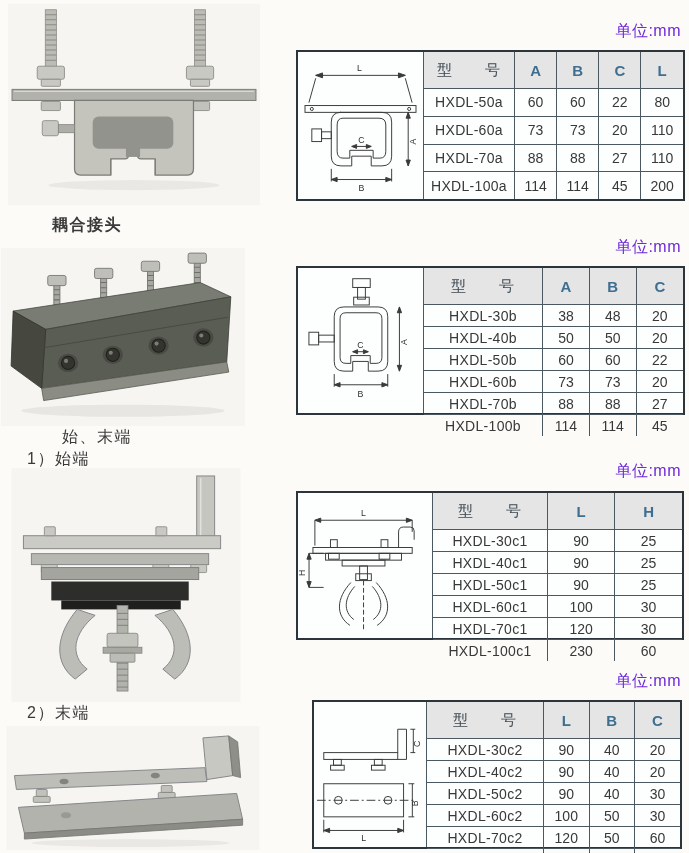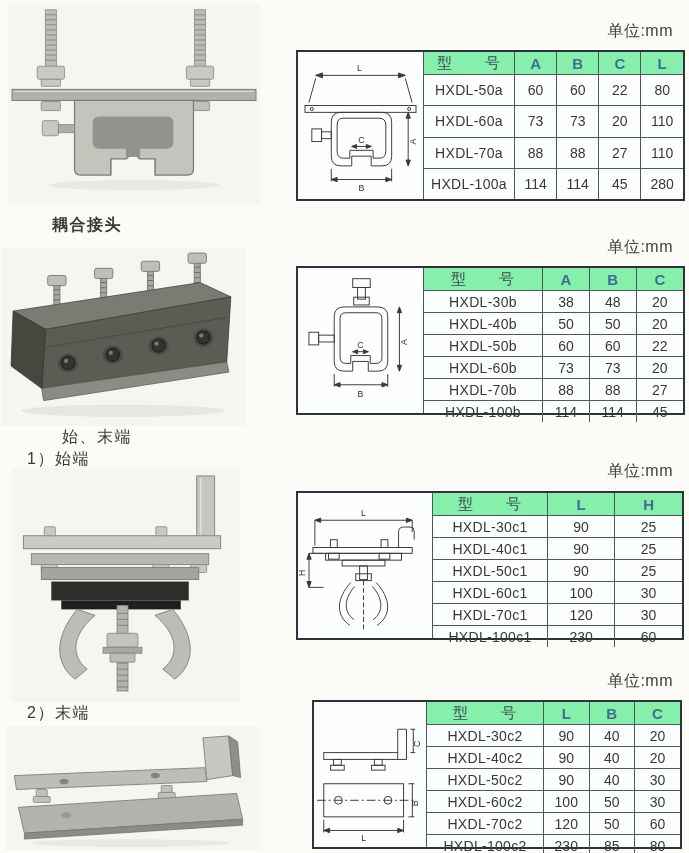--- a/index.html
+++ b/index.html
@@ -14,38 +14,38 @@
   .p1{left:8px;top:2px;width:252px;height:205px;}
   .p2{left:0px;top:248px;width:246px;height:178px;}
   .p3{left:8px;top:468px;width:236px;height:234px;}
   .p4{left:4px;top:726px;width:258px;height:124px;}
   .caption{position:absolute;font-size:16px;color:#3a3a3a;letter-spacing:1.5px;white-space:nowrap;}
   .c1{left:52px;top:215px;font-weight:bold;}
   .c2{left:62px;top:427px;}
   .c3{left:27px;top:449px;}
   .c4{left:27px;top:703px;}
   
-  .unit{position:absolute;right:16px;font-size:16px;color:#404040;letter-spacing:.5px;}
+  .unit{position:absolute;right:8px;font-size:16px;color:#6d28d9;letter-spacing:.5px;}
   .u1{top:21px}.u2{top:237px}.u3{top:461px}.u4{top:671px}
   .frame{position:absolute;display:flex;border:2px solid #2d353c;background:#fdfefe;box-sizing:border-box;}
   .f1{left:296px;top:50px;width:389px;height:151px;}
   .f2{left:296px;top:266px;width:389px;height:149px;}
   .f3{left:296px;top:491px;width:388px;height:149px;}
   .f4{left:312px;top:700px;width:370px;height:149px;}
   .drawing{border-right:1px solid #4c5860;display:flex;align-items:center;justify-content:center;background:#fdfefe;box-sizing:border-box;flex:0 0 auto;}
   .f1 .drawing{width:126px}.f2 .drawing{width:126px}.f3 .drawing{width:135px}.f4 .drawing{width:113px}
   .drawing svg{width:100%;height:100%;}
   .drawing text{font-family:"Liberation Sans","DejaVu Sans",sans-serif;font-size:9px;fill:#2e2e2e;}
   table.dim-table{flex:1 1 auto;border-collapse:collapse;table-layout:fixed;height:100%;width:100%;}
   .dim-table th,.dim-table td{border:1px solid #4c5860;text-align:center;vertical-align:middle;padding:0;overflow:hidden;}
   .dim-table tr>*:first-child{border-left:none;}
   .dim-table tr>*:last-child{border-right:none;}
   .dim-table thead th{border-top:none;}
   .dim-table tbody tr:last-child td{border-bottom:none;}
-  .dim-table th{background:#86efac;height:22px;font-weight:bold;font-size:15px;color:#3e6e90;}
+  .dim-table th{background:#e5e5e5;height:36px;font-weight:bold;font-size:15px;color:#3e6e90;}
   .dim-table th:first-child{color:#3c4850;font-weight:normal;letter-spacing:1px;}
   .dim-table td{height:21px;font-size:14px;color:#383838;}
   .dim-table td:first-child{font-size:14px;letter-spacing:.3px;}
   .t1 tr>*:first-child{width:90px;}
   .t2 tr>*:first-child{width:118px;}
   .t3 tr>*:first-child{width:114px;}
   .t4 tr>*:first-child{width:116px;}
 </style>
 </head>
 <body>
@@ -272,21 +272,21 @@
             <td>88</td>
             <td>88</td>
             <td>27</td>
             <td>110</td>
           </tr>
           <tr>
             <td>HXDL-100a</td>
             <td>114</td>
             <td>114</td>
             <td>45</td>
-            <td>280</td>
+            <td>200</td>
           </tr>
         </tbody>
       </table>
   </div>
 
   <div class="frame f2">
     <div class="drawing">
       <svg viewBox="0 0 126 149">
         <g stroke="#3a3a3a" stroke-width="1" fill="none">
           <rect x="55" y="11" width="18" height="9"></rect>

